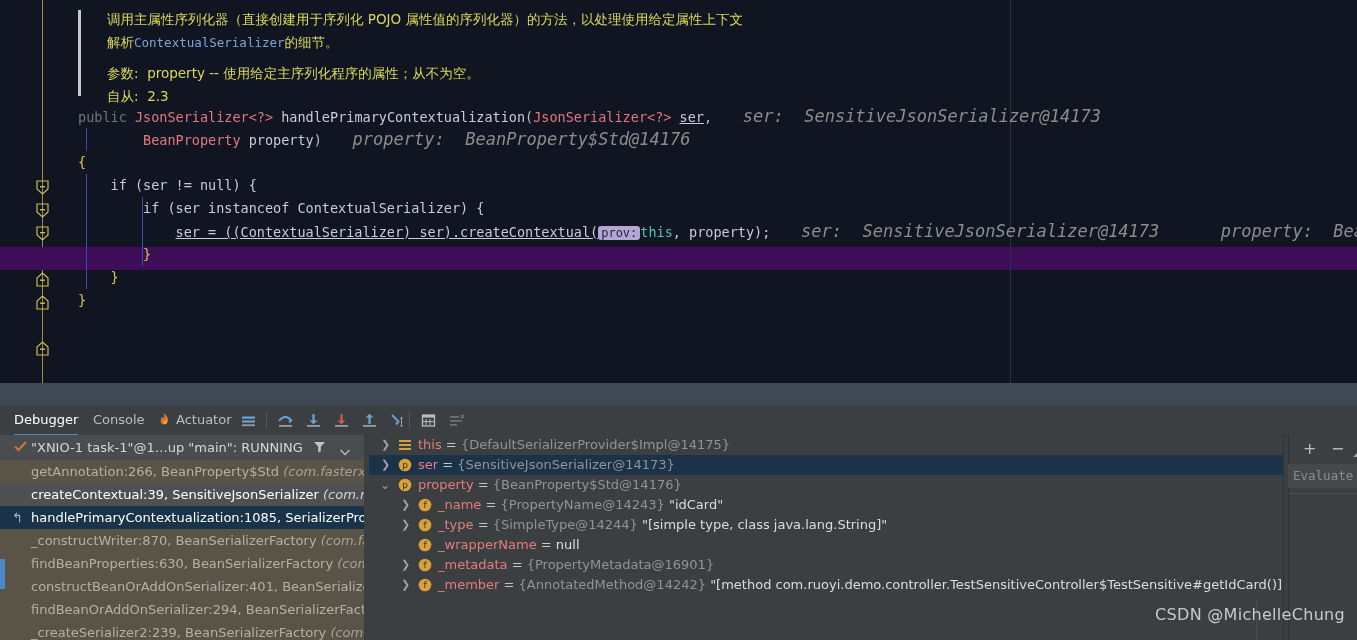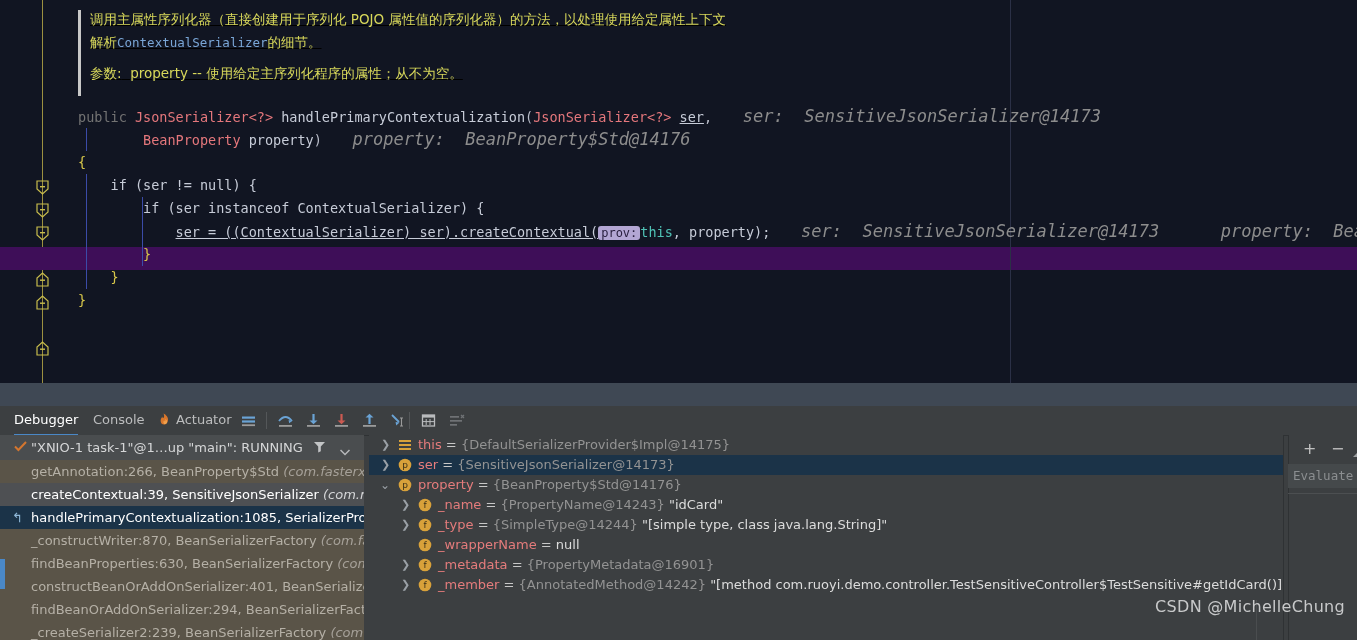--- a/index.html
+++ b/index.html
@@ -20,21 +20,21 @@
             color:#4b6e7a;}
   .lnrow{height:23px;line-height:23px;text-align:right;padding-right:2px;overflow:hidden;}
   .foldline{position:absolute;left:42px;top:0;width:1px;height:383px;background:#9c9040;}
   .foldmark{position:absolute;left:35px;width:15px;height:15px;}
   .foldmark svg{display:block;}
   .rightmargin{position:absolute;left:1010px;top:0;width:1px;height:383px;background:#2b3046;}
 
   
   .javadoc{position:absolute;left:68px;top:8px;width:1280px;}
   .jd-bar{position:absolute;left:10px;top:2px;width:3px;height:86px;background:#c8c8c8;}
-  .jd-lines{margin-left:22px;text-decoration:underline;}
+  .jd-lines{margin-left:39px;}
   .jd-line{font-family:"DejaVu Sans","Liberation Sans",sans-serif;font-size:13.5px;line-height:23px;color:#d8d85a;white-space:nowrap;}
   .jd-line .mono{font-family:"DejaVu Sans Mono","Liberation Mono",monospace;font-size:12.5px;color:#7aa6d6;}
   .jd-line.gap{margin-top:8px;}
 
   
   .code{position:absolute;left:78px;top:105px;width:1279px;
         font-family:"DejaVu Sans Mono","Liberation Mono",monospace;font-size:13.5px;}
   .cl{height:23px;line-height:23px;white-space:pre;color:#b8bcc8;position:relative;}
   .ind{position:absolute;top:0;width:1px;height:23px;background:#3b4ba8;}
   .kw{color:#737373;}
@@ -94,21 +94,21 @@
   .vnull{color:#dcdcdc;}
 
   .watch{position:absolute;left:1288px;top:29px;width:69px;height:205px;background:#3c3f41;border-left:1px solid #2f3234;}
   .wbtn{position:absolute;color:#c0c0c0;font-size:16px;line-height:16px;}
   .evalbox{position:absolute;left:1288px;top:58px;width:69px;height:24px;background:#45494b;color:#8b8e90;
            font-family:"DejaVu Sans Mono","Liberation Mono",monospace;font-size:12.5px;line-height:24px;padding-left:5px;
            box-sizing:border-box;overflow:hidden;white-space:nowrap;}
   .vsplit{position:absolute;left:1283px;top:29px;width:1px;height:205px;background:#2f3234;}
   .watch-div{position:absolute;left:1288px;top:87px;width:69px;height:1px;background:#4c4f51;}
 
-  .watermark{position:absolute;right:12px;bottom:24px;color:#c8c9ca;font-size:16px;letter-spacing:.3px;}
+  .watermark{position:absolute;right:12px;bottom:16px;color:#c8c9ca;font-size:16px;letter-spacing:.3px;}
   .wm-line{position:absolute;left:1256px;bottom:0px;width:1px;height:40px;background:#4a4d4f;}
 </style>
 </head>
 <body>
 
 <div id="app">
 
   <div class="editor">
 
     <div class="gutter">
@@ -158,20 +158,21 @@
     <div class="hl-gutter"></div>
     <div class="hl-line"></div>
     <div class="rightmargin"></div>
 
     <div class="javadoc">
       <div class="jd-bar"></div>
       <div class="jd-lines">
         <div class="jd-line">调用主属性序列化器（直接创建用于序列化 POJO 属性值的序列化器）的方法，以处理使用给定属性上下文</div>
         <div class="jd-line"><span>解析</span><span class="mono">ContextualSerializer</span><span>的细节。</span></div>
         <div class="jd-line gap"><span>参数:</span>&nbsp;&nbsp;<span>property -- 使用给定主序列化程序的属性；从不为空。</span></div>
+        <div class="jd-line"><span>自从:</span>&nbsp;&nbsp;<span>2.3</span></div>
       </div>
     </div>
 
     <div class="code">
 
       <div class="cl"><span class="kw">public</span> <span class="type">JsonSerializer&lt;?&gt;</span> <span class="method">handlePrimaryContextualization</span><span class="punc">(</span><span class="type">JsonSerializer&lt;?&gt;</span> <span class="var-u">ser</span><span class="punc">,</span><span class="hint">&nbsp;&nbsp;&nbsp;</span><span class="hint">ser:  SensitiveJsonSerializer@14173</span></div>
 
       <div class="cl"><span class="ind" style="left:8px"></span>        <span class="type">BeanProperty</span> <span class="plain">property</span><span class="punc">)</span><span class="hint">&nbsp;&nbsp;&nbsp;</span><span class="hint">property:  BeanProperty$Std@14176</span></div>
 
 

